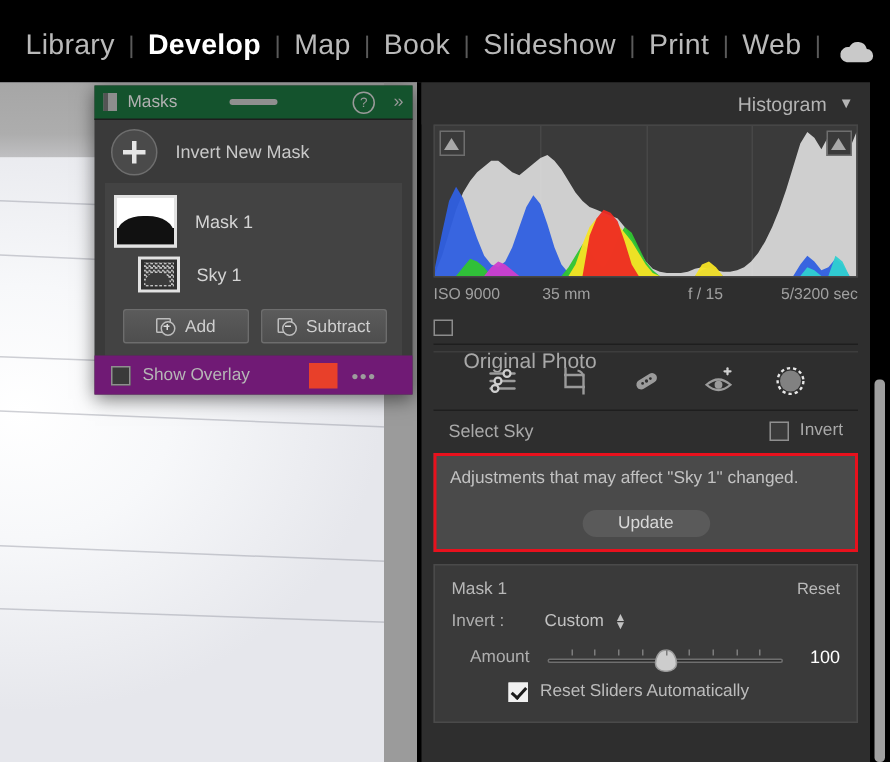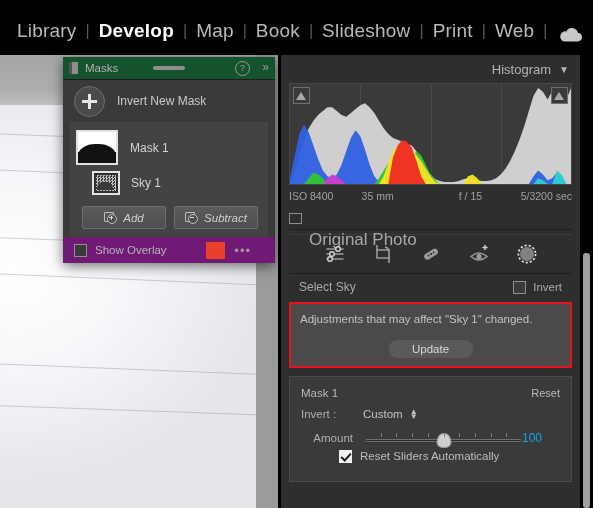--- a/index.html
+++ b/index.html
@@ -186,21 +186,20 @@
   }
   .addsub-btn {
     flex: 1; height: 21px;
     background: linear-gradient(180deg,#5b5b5b 0%, #4e4e4e 100%);
     border: 1px solid #6d6d6d;
     border-radius: 2px;
     display: flex; align-items: center; justify-content: center;
     gap: 6px;
     font-size: 11.5px; color: #cfcfcf;
     cursor: pointer;
-    font-style: italic;
   }
   .addsub-icon { width: 13px; height: 12px; position: relative; }
   .addsub-icon .sq {
     position: absolute; left: 0; top: 0;
     width: 8px; height: 8px;
     border: 1px solid #bdbdbd; border-radius: 1px;
   }
   .addsub-icon .circ {
     position: absolute; right: 0; bottom: 0;
     width: 8px; height: 8px; border-radius: 50%;
@@ -290,21 +289,21 @@
   #hist-exif span:last-child { text-align: right; flex: 0.9; }
   #original-photo-row {
     display: flex; align-items: center;
     margin: 0 8px; height: 22px;
     border-bottom: 1px solid #1e1e1e;
   }
   #original-photo-box {
     width: 11px; height: 9px;
     border: 1px solid #8c8c8c; background: #2e2e2e;
   }
-  #original-photo-label { margin-left: 7px; font-size: 17px; color: #a8a8a8; margin-top: 44px; }
+  #original-photo-label { margin-left: 7px; font-size: 14px; color: #a8a8a8; margin-top: 44px; }
 
   #toolstrip {
     height: 38px;
     display: flex; align-items: center; justify-content: center;
     gap: 26px;
     background: #2e2e2e;
     border-top: 1px solid #3d3d3d;
     border-bottom: 1px solid #1e1e1e;
     margin: 4px 8px 0 8px;
   }
@@ -374,24 +373,24 @@
     position: absolute; top: 3px; width: 1px; height: 4px;
     background: #7d7d7d;
   }
   #ms-slider-handle {
     position: absolute; top: 3px; width: 13px; height: 13px;
     background: #cdcdcd; border-radius: 50% 50% 50% 50% / 70% 70% 40% 40%;
     transform: translateX(-50%);
     border: 1px solid #9a9a9a;
   }
   #ms-amount-value {
-    width: 38px; text-align: left; font-size: 12px; color: #0ea5e9;
+    width: 38px; text-align: right; font-size: 12px; color: #ffffff;
   }
   #ms-autoreset-row {
-    display: flex; height: 22px;
+    display: flex; align-items: center; height: 22px;
     padding-left: 38px;
   }
   #ms-autoreset-label { margin-left: 8px; font-size: 11.5px; color: #bcbcbc; }
 
   
   #scrollbar {
     position: absolute; left: 580px; top: 55px;
     width: 13px; height: 453px;
     background: #000;
   }
@@ -519,21 +518,21 @@
           <path d="M 0 100 L 0.00 100.00 L 1.67 100.00 L 3.33 100.00 L 5.00 100.00 L 6.67 100.00 L 8.33 100.00 L 10.00 100.00 L 11.67 100.00 L 13.33 100.00 L 15.00 100.00 L 16.67 100.00 L 18.33 100.00 L 20.00 100.00 L 21.67 100.00 L 23.33 100.00 L 25.00 100.00 L 26.67 100.00 L 28.33 100.00 L 30.00 100.00 L 31.67 100.00 L 33.33 92.32 L 35.00 78.88 L 36.67 67.36 L 38.33 61.60 L 40.00 59.68 L 41.67 61.60 L 43.33 65.44 L 45.00 71.20 L 46.67 76.96 L 48.33 84.64 L 50.00 92.32 L 51.67 98.08 L 53.33 100.00 L 55.00 100.00 L 56.67 100.00 L 58.33 100.00 L 60.00 100.00 L 61.67 100.00 L 63.33 92.32 L 65.00 90.40 L 66.67 94.24 L 68.33 100.00 L 70.00 100.00 L 71.67 100.00 L 73.33 100.00 L 75.00 100.00 L 76.67 100.00 L 78.33 100.00 L 80.00 100.00 L 81.67 100.00 L 83.33 100.00 L 85.00 100.00 L 86.67 100.00 L 88.33 100.00 L 90.00 100.00 L 91.67 100.00 L 93.33 100.00 L 95.00 100.00 L 96.67 100.00 L 98.33 100.00 L 100.00 100.00 L 100 100 Z" fill="#f5e324" fill-opacity="0.95"></path>
           <path d="M 0 100 L 0.00 100.00 L 1.67 100.00 L 3.33 100.00 L 5.00 100.00 L 6.67 100.00 L 8.33 100.00 L 10.00 100.00 L 11.67 100.00 L 13.33 100.00 L 15.00 100.00 L 16.67 100.00 L 18.33 100.00 L 20.00 100.00 L 21.67 100.00 L 23.33 100.00 L 25.00 100.00 L 26.67 100.00 L 28.33 100.00 L 30.00 100.00 L 31.67 100.00 L 33.33 100.00 L 35.00 100.00 L 36.67 100.00 L 38.33 100.00 L 40.00 100.00 L 41.67 100.00 L 43.33 100.00 L 45.00 100.00 L 46.67 100.00 L 48.33 100.00 L 50.00 100.00 L 51.67 100.00 L 53.33 100.00 L 55.00 100.00 L 56.67 100.00 L 58.33 100.00 L 60.00 100.00 L 61.67 100.00 L 63.33 100.00 L 65.00 100.00 L 66.67 100.00 L 68.33 100.00 L 70.00 100.00 L 71.67 100.00 L 73.33 100.00 L 75.00 100.00 L 76.67 100.00 L 78.33 100.00 L 80.00 100.00 L 81.67 100.00 L 83.33 100.00 L 85.00 100.00 L 86.67 100.00 L 88.33 94.24 L 90.00 96.16 L 91.67 100.00 L 93.33 100.00 L 95.00 86.56 L 96.67 90.40 L 98.33 100.00 L 100.00 100.00 L 100 100 Z" fill="#2fd0d0" fill-opacity="0.95"></path>
           <path d="M 0 100 L 0.00 100.00 L 1.67 100.00 L 3.33 100.00 L 5.00 100.00 L 6.67 100.00 L 8.33 100.00 L 10.00 100.00 L 11.67 100.00 L 13.33 94.24 L 15.00 90.40 L 16.67 92.32 L 18.33 96.16 L 20.00 100.00 L 21.67 100.00 L 23.33 100.00 L 25.00 100.00 L 26.67 100.00 L 28.33 100.00 L 30.00 100.00 L 31.67 100.00 L 33.33 100.00 L 35.00 100.00 L 36.67 100.00 L 38.33 100.00 L 40.00 100.00 L 41.67 100.00 L 43.33 100.00 L 45.00 100.00 L 46.67 100.00 L 48.33 100.00 L 50.00 100.00 L 51.67 100.00 L 53.33 100.00 L 55.00 100.00 L 56.67 100.00 L 58.33 100.00 L 60.00 100.00 L 61.67 100.00 L 63.33 100.00 L 65.00 100.00 L 66.67 100.00 L 68.33 100.00 L 70.00 100.00 L 71.67 100.00 L 73.33 100.00 L 75.00 100.00 L 76.67 100.00 L 78.33 100.00 L 80.00 100.00 L 81.67 100.00 L 83.33 100.00 L 85.00 100.00 L 86.67 100.00 L 88.33 100.00 L 90.00 100.00 L 91.67 100.00 L 93.33 100.00 L 95.00 100.00 L 96.67 100.00 L 98.33 100.00 L 100.00 100.00 L 100 100 Z" fill="#cc3ecc" fill-opacity="0.95"></path>
           <path d="M 0 100 L 0.00 100.00 L 1.67 100.00 L 3.33 100.00 L 5.00 100.00 L 6.67 100.00 L 8.33 100.00 L 10.00 100.00 L 11.67 100.00 L 13.33 100.00 L 15.00 100.00 L 16.67 100.00 L 18.33 100.00 L 20.00 100.00 L 21.67 100.00 L 23.33 100.00 L 25.00 100.00 L 26.67 100.00 L 28.33 100.00 L 30.00 100.00 L 31.67 100.00 L 33.33 100.00 L 35.00 100.00 L 36.67 73.12 L 38.33 61.60 L 40.00 55.84 L 41.67 57.76 L 43.33 63.52 L 45.00 76.96 L 46.67 92.32 L 48.33 100.00 L 50.00 100.00 L 51.67 100.00 L 53.33 100.00 L 55.00 100.00 L 56.67 100.00 L 58.33 100.00 L 60.00 100.00 L 61.67 100.00 L 63.33 100.00 L 65.00 100.00 L 66.67 100.00 L 68.33 100.00 L 70.00 100.00 L 71.67 100.00 L 73.33 100.00 L 75.00 100.00 L 76.67 100.00 L 78.33 100.00 L 80.00 100.00 L 81.67 100.00 L 83.33 100.00 L 85.00 100.00 L 86.67 100.00 L 88.33 100.00 L 90.00 100.00 L 91.67 100.00 L 93.33 100.00 L 95.00 100.00 L 96.67 100.00 L 98.33 100.00 L 100.00 100.00 L 100 100 Z" fill="#ee2b22" fill-opacity="0.95"></path>
         </svg>
       <div class="clip-btn" id="clip-left"></div>
       <div class="clip-btn" id="clip-right"></div>
     </div>
 
     <div id="hist-exif">
-      <span>ISO 8400</span>
+      <span>ISO 9000</span>
       <span>35 mm</span>
       <span>f / 15</span>
       <span>5/3200 sec</span>
     </div>
 
     <div id="original-photo-row">
       <div id="original-photo-box"></div>
       <div id="original-photo-label">Original Photo</div>
     </div>
 

